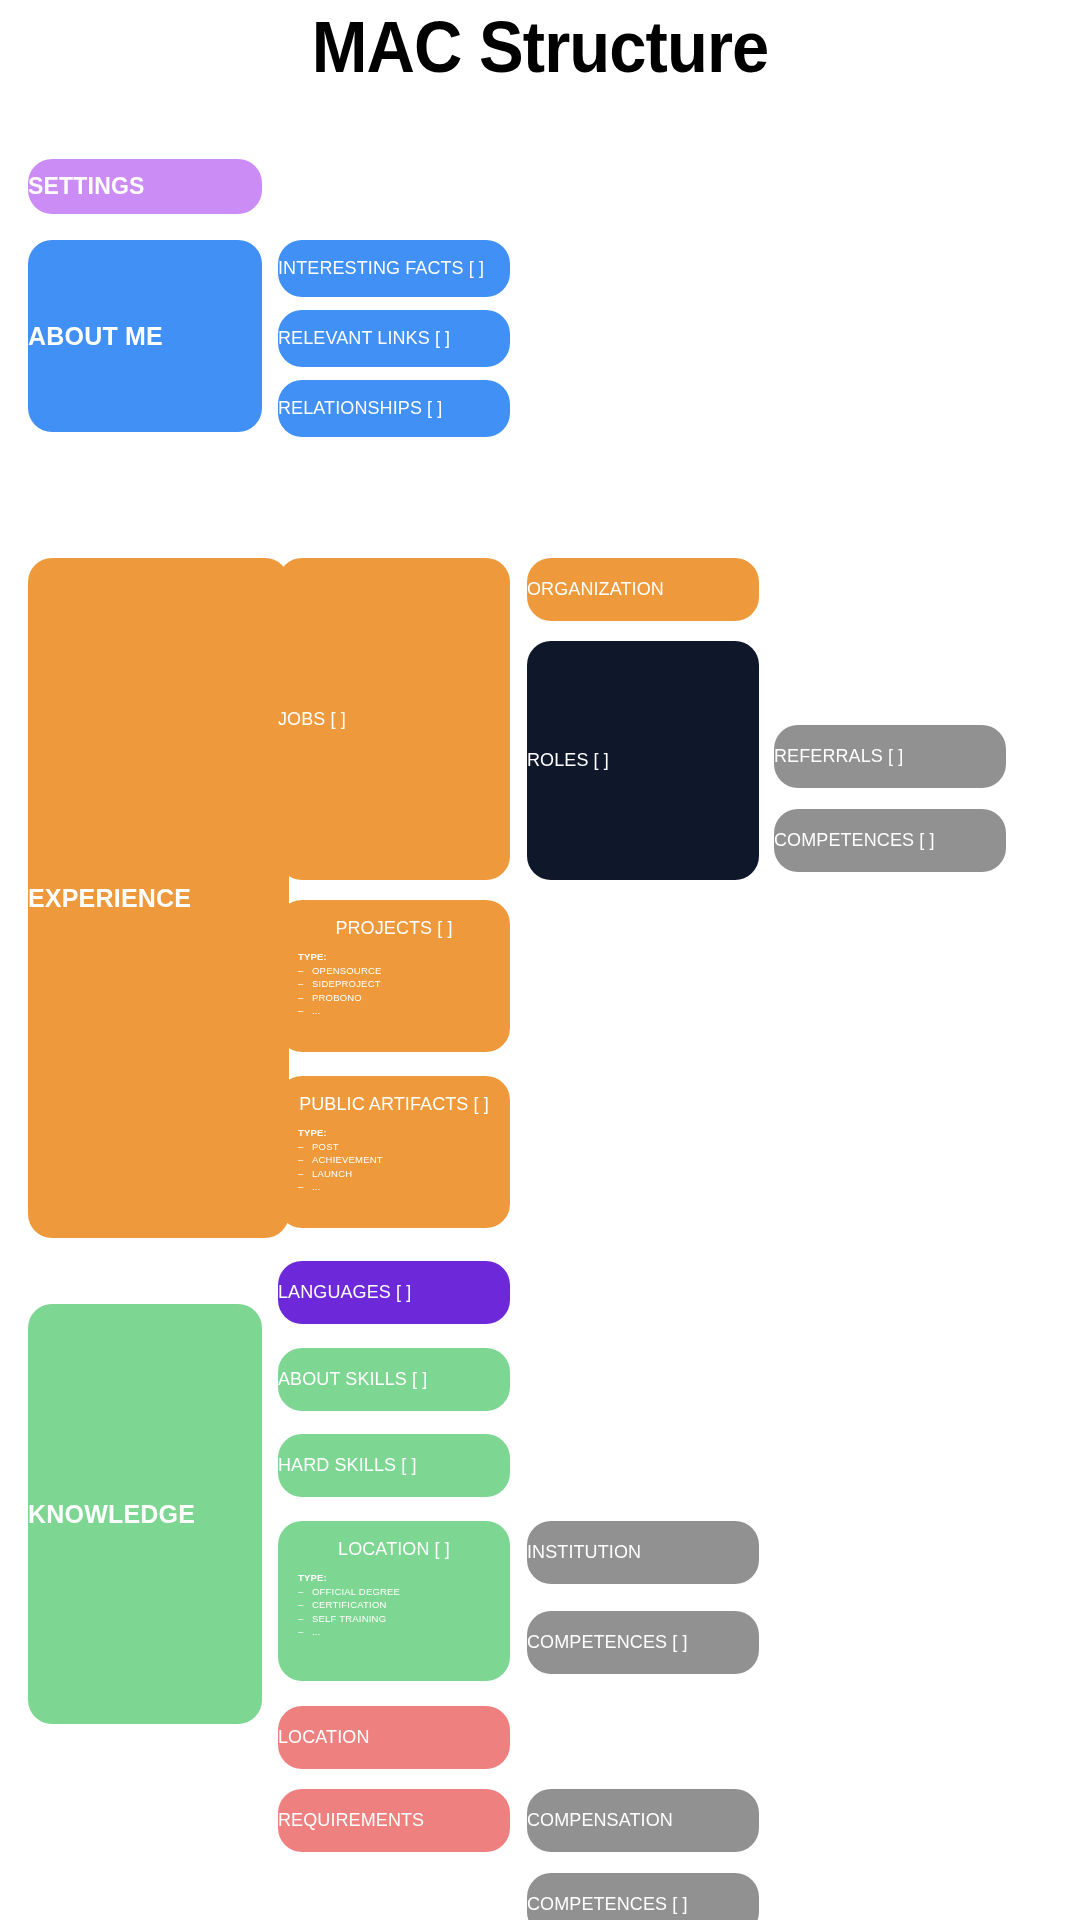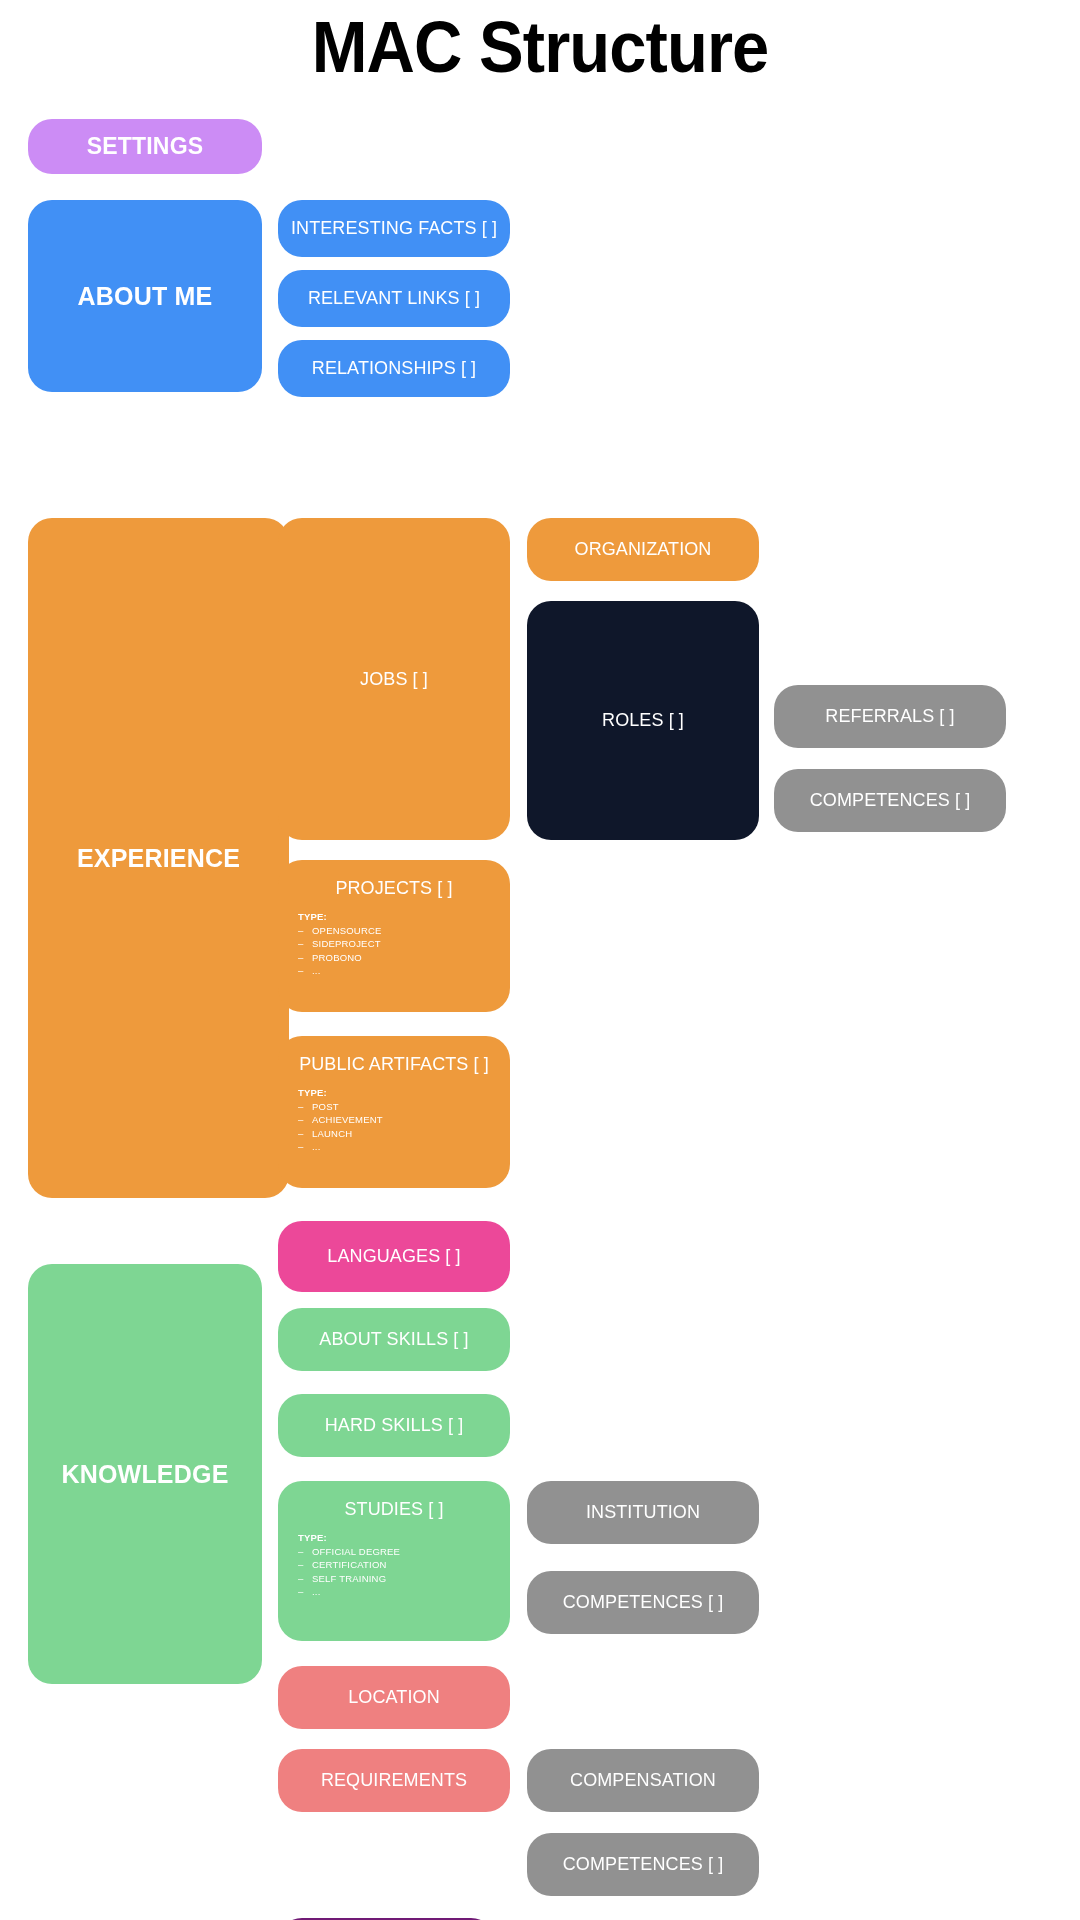--- a/index.html
+++ b/index.html
@@ -22,24 +22,25 @@
     font-family: "Liberation Sans", sans-serif;
     transform: scaleX(0.93);
   }
 
   .card {
     position: absolute;
     border-radius: 24px;
     color: #ffffff;
     display: flex;
     align-items: center;
-    justify-content: center;
+    justify-content: flex-start;
     text-align: center;
     font-family: "Liberation Sans", sans-serif;
     line-height: 1.12;
+    margin-top: 40px;
   }
 
   
   .card.level1 {
     font-size: 25px;
     font-weight: 700;
     letter-spacing: 0.2px;
   }
   
   .card.level2 {
@@ -146,32 +147,32 @@
       <li><span class="dash">–</span><span>ACHIEVEMENT</span></li>
       <li><span class="dash">–</span><span>LAUNCH</span></li>
       <li><span class="dash">–</span><span>...</span></li>
     </ul>
   </div>
 
   <div class="card level1" style="left:28px; top:1264px; width:234px; height:420px; background:#7ed693;">
     <span>KNOWLEDGE</span>
   </div>
 
-  <div class="card level2" style="left:278px; top:1221px; width:232px; height:71px; background:#ec4899;">
+  <div class="card level2" style="left:278px; top:1221px; width:232px; height:63px; background:#6d28d9;">
     <span>LANGUAGES [ ]</span>
   </div>
   <div class="card level2" style="left:278px; top:1308px; width:232px; height:63px; background:#7ed693;">
     <span>ABOUT SKILLS [ ]</span>
   </div>
   <div class="card level2" style="left:278px; top:1394px; width:232px; height:63px; background:#7ed693;">
     <span>HARD SKILLS [ ]</span>
   </div>
 
   <div class="card level2 withlist" style="left:278px; top:1481px; width:232px; height:160px; background:#7ed693;">
-    <span class="card-title">STUDIES [ ]</span>
+    <span class="card-title">LOCATION [ ]</span>
     <span class="type-label">TYPE:</span>
     <ul class="type-list">
       <li><span class="dash">–</span><span>OFFICIAL DEGREE</span></li>
       <li><span class="dash">–</span><span>CERTIFICATION</span></li>
       <li><span class="dash">–</span><span>SELF TRAINING</span></li>
       <li><span class="dash">–</span><span>...</span></li>
     </ul>
   </div>
 
   <div class="card level2" style="left:527px; top:1481px; width:232px; height:63px; background:#919191;">

